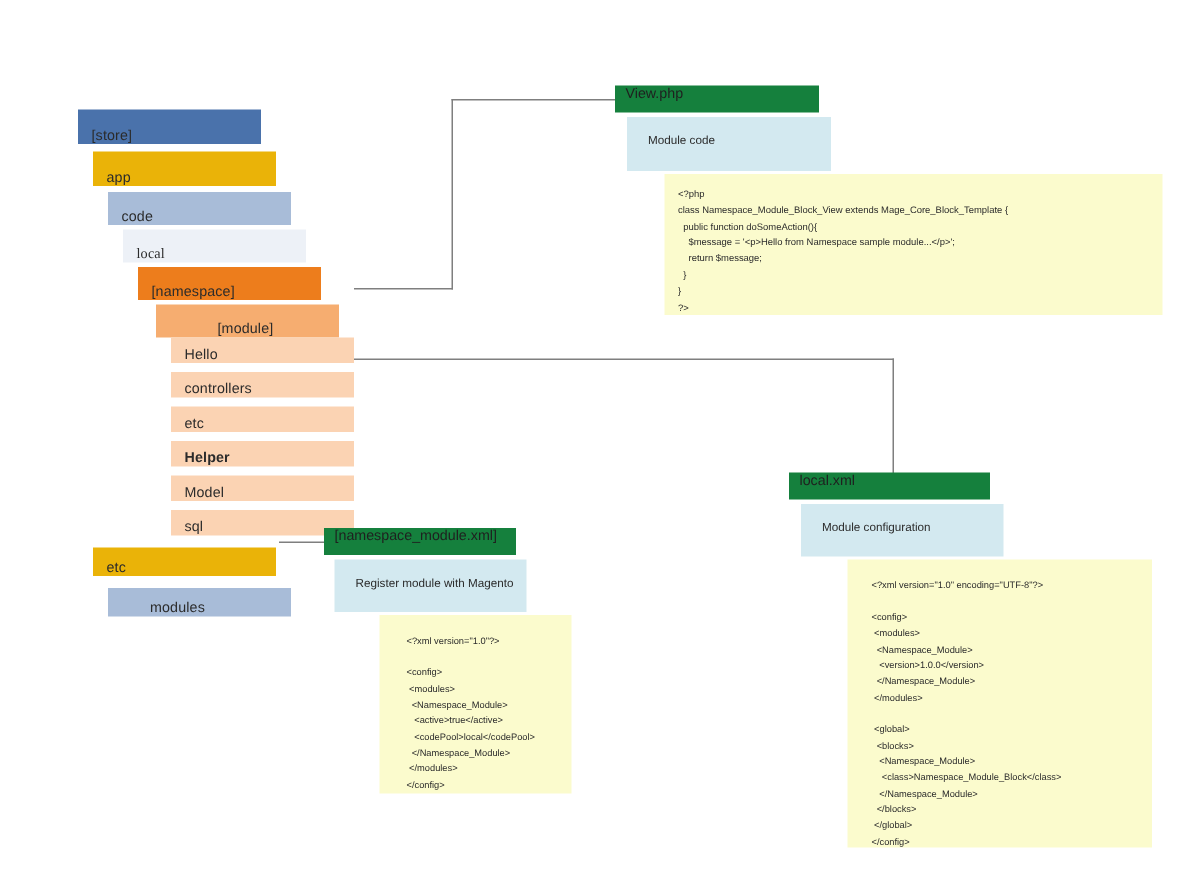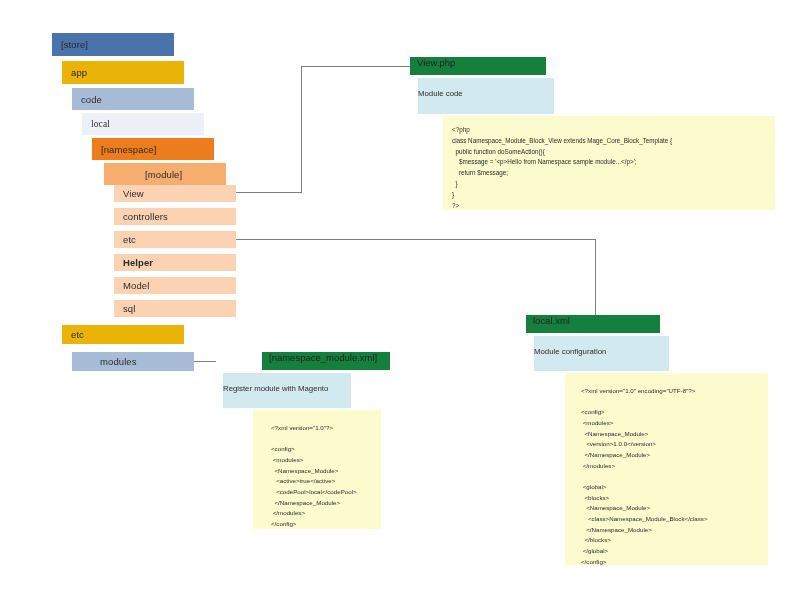--- a/index.html
+++ b/index.html
@@ -16,26 +16,27 @@
     position: relative;
     width: 794px;
     height: 589px;
     background: #ffffff;
     overflow: hidden;
   }
   .node {
     position: absolute;
     box-sizing: border-box;
     display: flex;
-    align-items: center;
+    align-items: flex-end;
     color: #2b2b2b;
     font-size: 9.5px;
     letter-spacing: .1px;
     padding-left: 9px;
     white-space: nowrap;
+    margin-top: 40px;
   }
   
   .c-store    { background: #4a72ab; }
   .c-app      { background: #eab308; }
   .c-code     { background: #a8bcd8; }
   .c-local    { background: #edf1f7; font-family: Liberation Serif, serif; }
   .c-ns       { background: #ed7d1c; }
   .c-module   { background: #f6ad70; }
   .c-leaf     { background: #fbd3b3; }
 
@@ -47,20 +48,21 @@
     display: flex;
     padding-left: 7px;
     font-size: 9.5px;
     color: #1f1f1f;
     white-space: nowrap;
   }
   .panel-body {
     position: absolute;
     box-sizing: border-box;
     background: #d3e9f0;
+    padding-left: 14px;
     padding-top: 11px;
     font-size: 7.8px;
     color: #2b2b2b;
     white-space: nowrap;
   }
   .code-box {
     position: absolute;
     box-sizing: border-box;
     background: #fbfbcd;
     color: #2b2b2b;
@@ -113,21 +115,21 @@
 
   <div class="node c-ns" style="left:92px; top:138px; width:122px; height:22px;">
     <span>[namespace]</span>
   </div>
 
   <div class="node c-module" style="left:104px; top:163px; width:122px; height:22px;padding-left:41px;">
     <span>[module]</span>
   </div>
 
   <div class="node c-leaf" style="left:114px; top:185px; width:122px; height:17px;">
-    <span>View</span>
+    <span>Hello</span>
   </div>
 
   <div class="node c-leaf" style="left:114px; top:208px; width:122px; height:17px;">
     <span>controllers</span>
   </div>
 
   <div class="node c-leaf" style="left:114px; top:231px; width:122px; height:17px;">
     <span>etc</span>
   </div>
 
@@ -159,21 +161,21 @@
   </div>
   <div class="code-box php" style="left:443px; top:116px; width:332px; height:94px;">&lt;?php
 class Namespace_Module_Block_View extends Mage_Core_Block_Template {
   public function doSomeAction(){
     $message = '&lt;p&gt;Hello from Namespace sample module...&lt;/p&gt;';
     return $message;
   }
 }
 ?&gt;</div>
 
-  <div class="panel-head" style="left:216px; top:352px; width:128px; height:18px;margin-left:46px;">
+  <div class="panel-head" style="left:216px; top:352px; width:128px; height:18px;">
     <span>[namespace_module.xml]</span>
   </div>
   <div class="panel-body" style="left:223px; top:373px; width:128px; height:35px;">
     <span>Register module with Magento</span>
   </div>
   <div class="code-box xml-a" style="left:253px; top:410px; width:128px; height:119px;">&lt;?xml version="1.0"?&gt;
 
 &lt;config&gt;
  &lt;modules&gt;
   &lt;Namespace_Module&gt;

